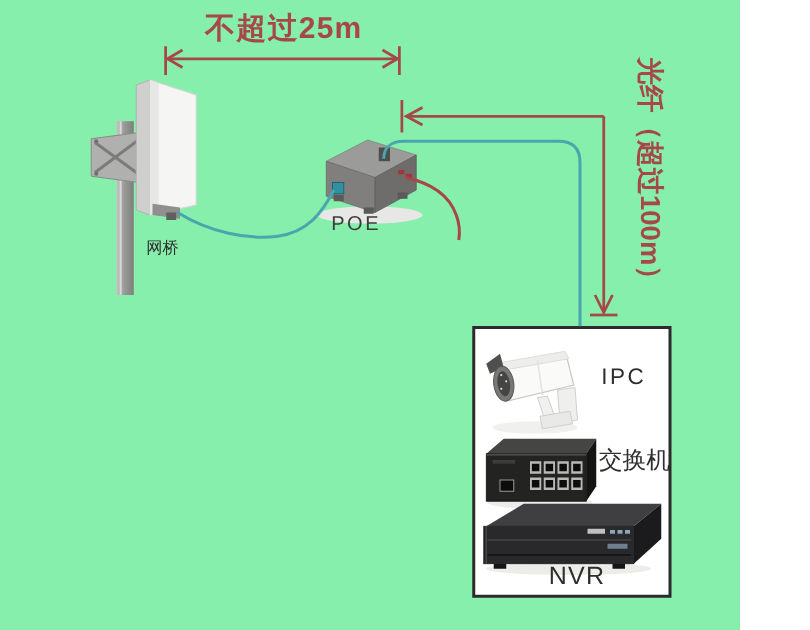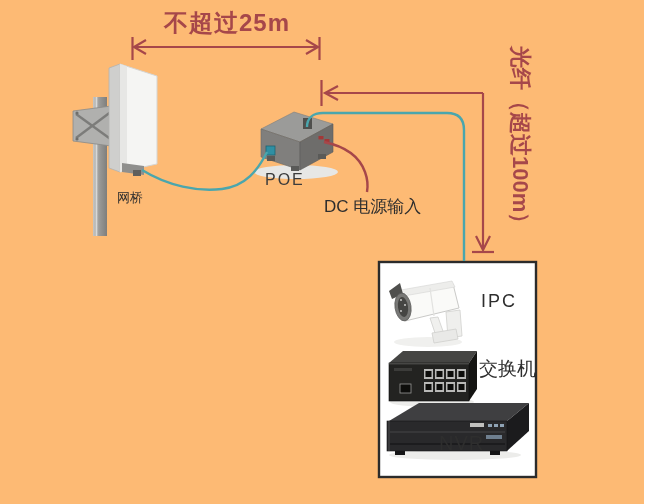--- a/index.html
+++ b/index.html
@@ -1,32 +1,32 @@
 <!DOCTYPE html>
 <html><head>
 <meta charset="utf-8">
 <style>
   html,body{margin:0;padding:0;background:#ffffff;}
   #canvas{
-    position:relative;width:644px;height:504px;background:#fdba74;overflow:hidden;
+    position:relative;width:592px;height:504px;background:#86efac;overflow:hidden;
     font-family:"Liberation Sans", sans-serif;
   }
   #diagram-svg{position:absolute;left:0;top:0;}
   .label{position:absolute;color:#2e2e2e;white-space:nowrap;line-height:1.1;}
   .lbl-distance{left:133px;top:10px;width:188px;text-align:center;
     font-size:24px;font-weight:bold;color:#a6474a;letter-spacing:1px;}
   .lbl-fiber{left:532px;top:46px;width:212px;height:34px;
     font-size:22px;font-weight:bold;color:#a6474a;
     transform:rotate(90deg);transform-origin:0 0;text-align:left;}
   .lbl-bridge{left:117px;top:191px;font-size:13px;}
   .lbl-poe{left:265px;top:171px;font-size:16px;letter-spacing:2px;color:#3c3c3c;}
   .lbl-dc{left:324px;top:198px;font-size:17px;}
   .lbl-ipc{left:481px;top:292px;font-size:18px;letter-spacing:2px;}
   .lbl-switch{left:479px;top:359px;font-size:19px;text-align:center;}
-  .lbl-nvr{left:439px;top:432px;font-size:20px;letter-spacing:1px;}
+  .lbl-nvr{left:439px;top:450px;font-size:20px;letter-spacing:1px;}
 </style>
 </head>
 <body>
 
 <div id="canvas">
 
   <svg id="diagram-svg" width="648" height="504" viewBox="0 0 648 504">
     <defs>
       <linearGradient id="poleGrad" x1="0" y1="0" x2="1" y2="0">
         <stop offset="0" stop-color="#c6c6c4"></stop>
@@ -153,17 +153,16 @@
       </g>
       <rect x="395" y="451" width="10" height="4" fill="#141416"></rect>
       <rect x="490" y="451" width="10" height="4" fill="#141416"></rect>
     </g>
   </svg>
 
   <div class="label lbl-distance">不超过25m</div>
   <div class="label lbl-fiber">光纤（超过100m）</div>
   <div class="label lbl-bridge">网桥</div>
   <div class="label lbl-poe">POE</div>
-  <div class="label lbl-dc">DC 电源输入</div>
   <div class="label lbl-ipc">IPC</div>
   <div class="label lbl-switch">交换机</div>
   <div class="label lbl-nvr">NVR</div>
 </div>
 
 </body></html>

